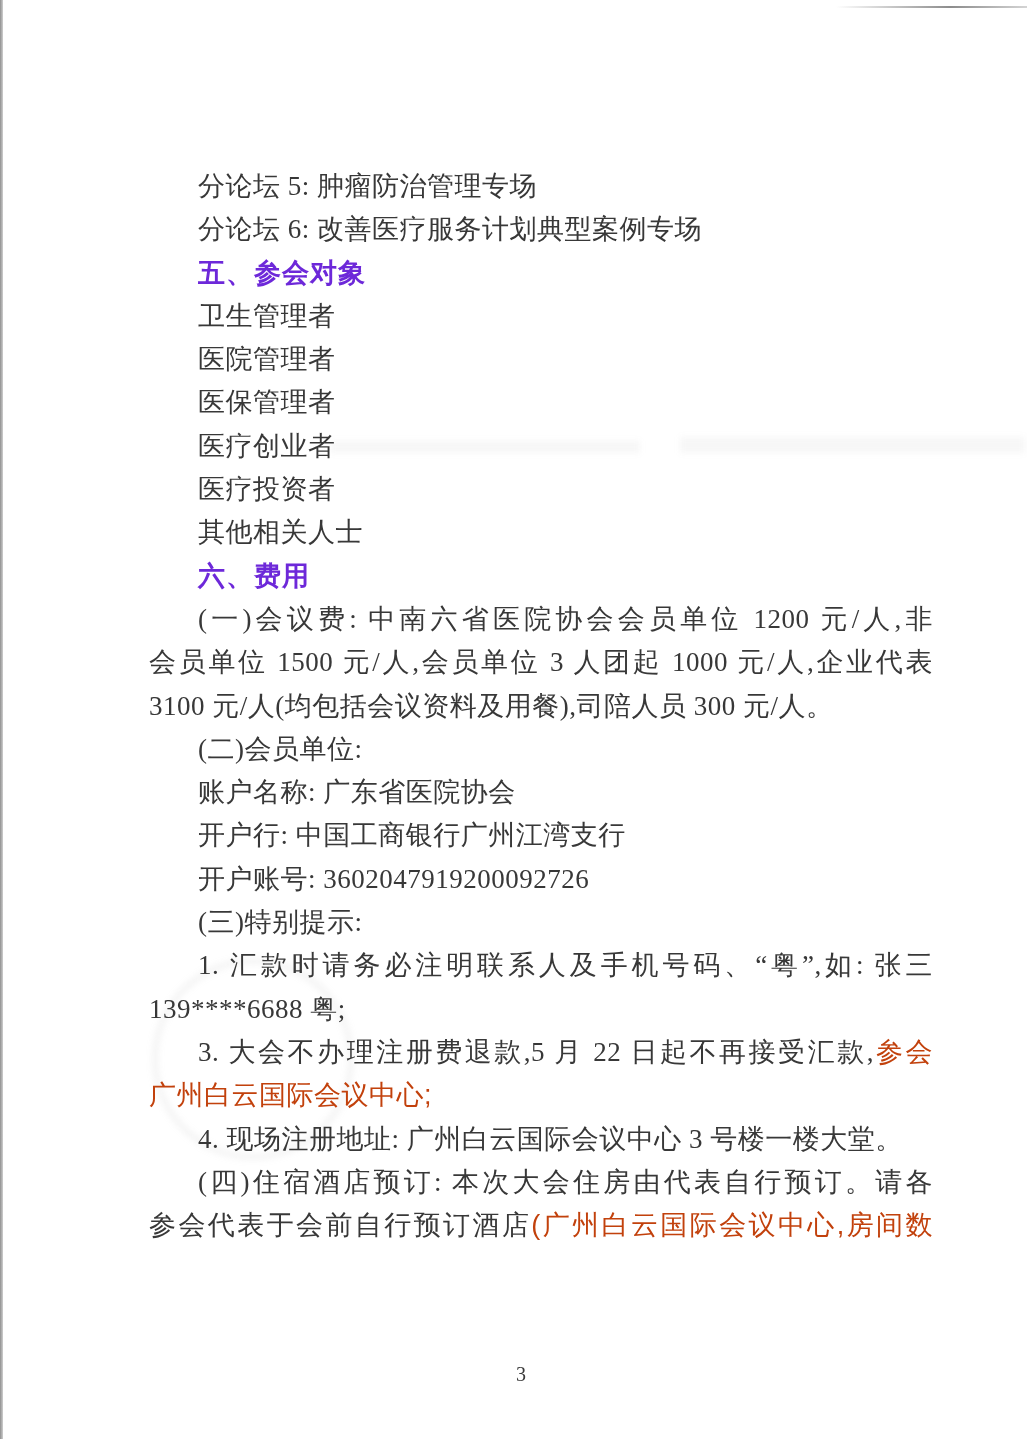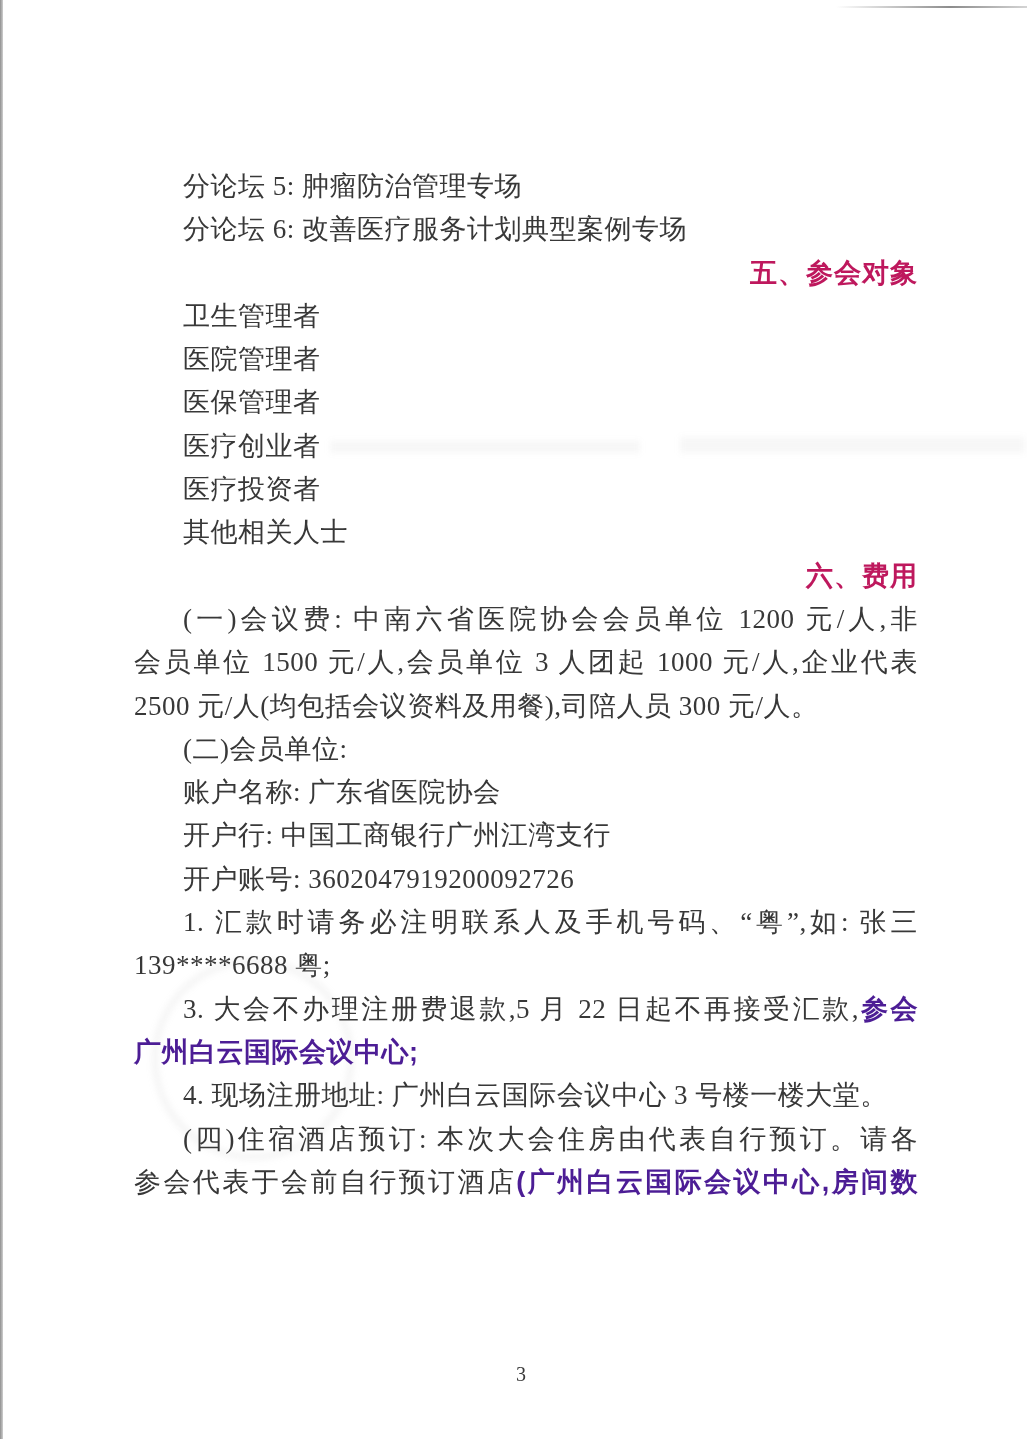--- a/index.html
+++ b/index.html
@@ -28,34 +28,34 @@
   .bleed-1 {
     position: absolute; left: 330px; top: 441px; width: 310px; height: 12px;
     background: rgba(120,120,120,0.06); filter: blur(3px);
   }
   .bleed-2 {
     position: absolute; left: 680px; top: 437px; width: 345px; height: 16px;
     background: rgba(120,120,120,0.06); filter: blur(3px);
   }
   
   .doc-body {
-    position: absolute; left: 134px; top: 165px; width: 784px;
+    position: absolute; left: 149px; top: 165px; width: 784px;
     font-size: 27px; line-height: 43.3px; color: #383838;
     letter-spacing: 0.5px;
   }
   .line { height: 43.3px; white-space: nowrap; }
   .j { white-space: normal; text-align: justify; text-align-last: justify; text-justify: inter-character; }
   .ind { padding-left: 49px; }
   .hd {
     font-family: "Liberation Sans", "DejaVu Sans", sans-serif;
-    font-weight: bold; color: #be185d; letter-spacing: 1px; text-align: right;
+    font-weight: bold; color: #6d28d9; letter-spacing: 1px;
   }
   .b {
     font-family: "Liberation Sans", "DejaVu Sans", sans-serif;
-    font-weight: bold; color: #4c1d95;
+    font-weight: normal; color: #c2410c;
   }
   .page-number {
     position: absolute; left: 516px; top: 1363px;
     font-size: 20px; color: #3a3a3a;
     font-family: "Liberation Serif", "DejaVu Serif", serif;
   }
 </style>
 </head>
 <body>
 
@@ -78,27 +78,28 @@
     <div class="line ind">医院管理者</div>
     <div class="line ind">医保管理者</div>
     <div class="line ind">医疗创业者</div>
     <div class="line ind">医疗投资者</div>
     <div class="line ind">其他相关人士</div>
 
     <div class="line ind hd">六、费用</div>
 
     <div class="line ind j">(一)会议费: 中南六省医院协会会员单位 1200 元/人,非</div>
     <div class="line j">会员单位 1500 元/人,会员单位 3 人团起 1000 元/人,企业代表</div>
-    <div class="line">2500 元/人(均包括会议资料及用餐),司陪人员 300 元/人。</div>
+    <div class="line">3100 元/人(均包括会议资料及用餐),司陪人员 300 元/人。</div>
 
     <div class="line ind">(二)会员单位:</div>
     <div class="line ind">账户名称: 广东省医院协会</div>
     <div class="line ind">开户行: 中国工商银行广州江湾支行</div>
     <div class="line ind">开户账号: 3602047919200092726</div>
 
+    <div class="line ind">(三)特别提示:</div>
     <div class="line ind j">1. 汇款时请务必注明联系人及手机号码、“粤”,如: 张三</div>
     <div class="line">139****6688 粤;</div>
 
     <div class="line ind j">
       <span>3. 大会不办理注册费退款,5 月 22 日起不再接受汇款,</span><span class="b">参会</span>
     </div>
     <div class="line b">广州白云国际会议中心;</div>
 
     <div class="line ind">4. 现场注册地址: 广州白云国际会议中心 3 号楼一楼大堂。</div>
 

